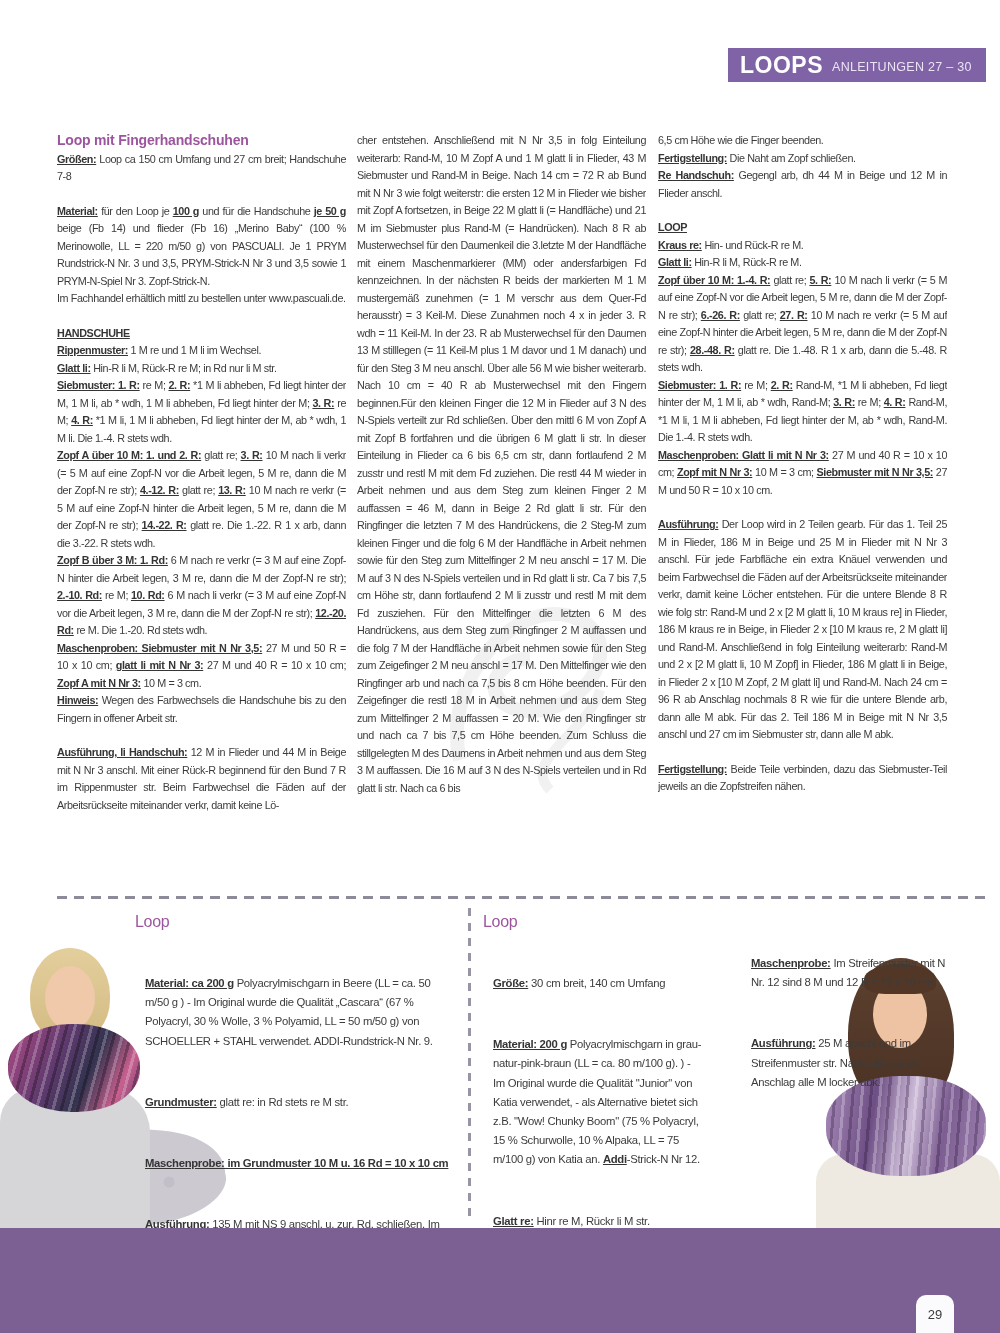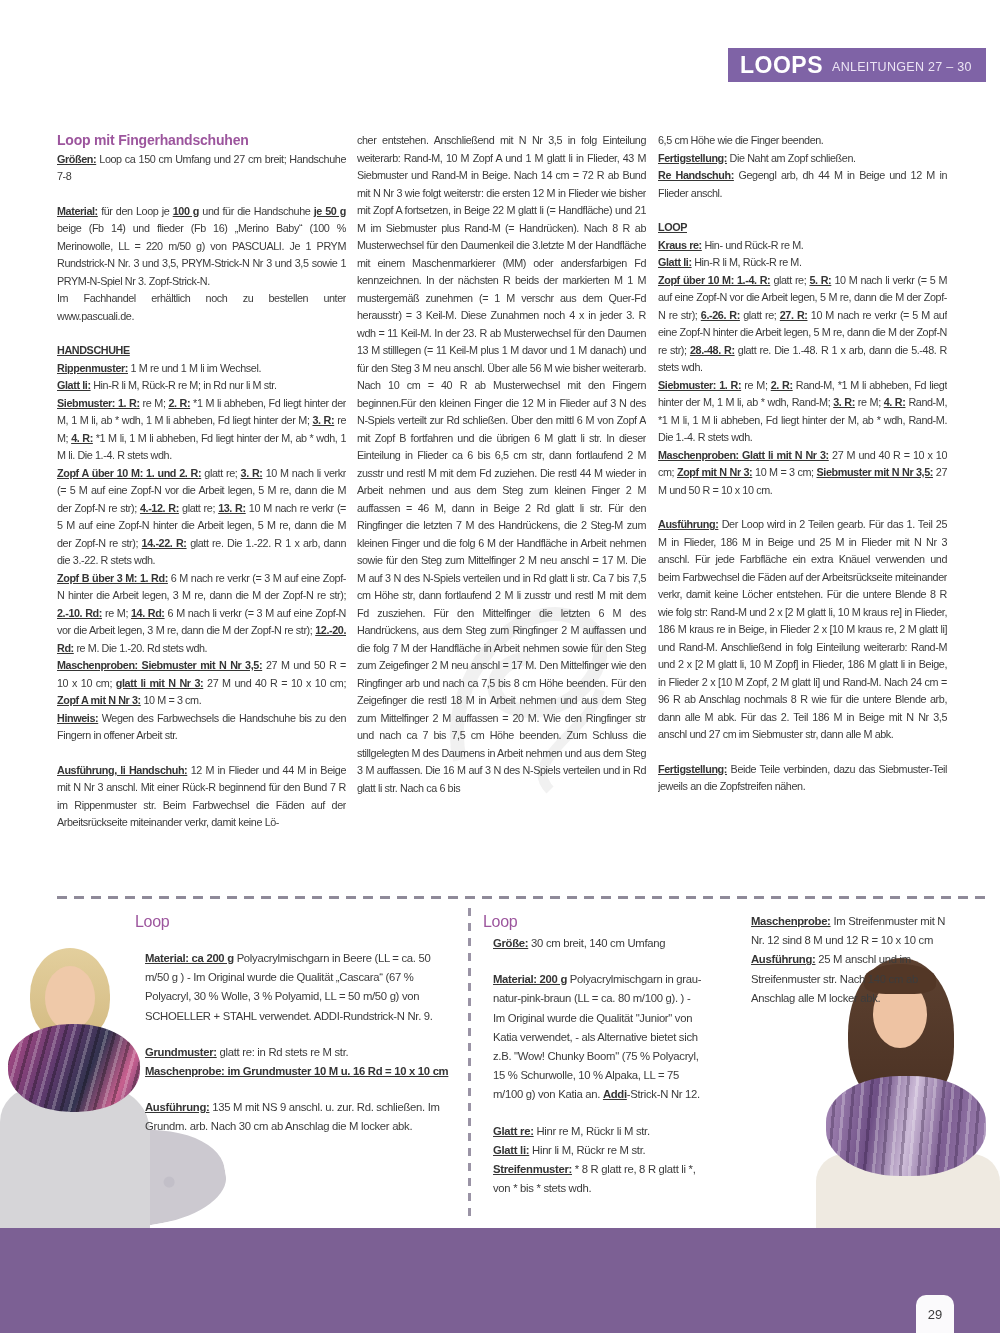--- a/index.html
+++ b/index.html
@@ -38,21 +38,21 @@
     position:absolute;left:468px;top:908px;width:3px;height:315px;
     background:repeating-linear-gradient(180deg,#9a93a5 0 8px,transparent 8px 15px);
   }
 
   
   .b-block{
     position:absolute;font-size:11.3px;line-height:19.2px;letter-spacing:-0.3px;
     color:#3c3c3c;text-align:left;z-index:3;
   }
   .b-title{color:#9c559d;font-size:16px;font-weight:500;line-height:20px;margin:0 0 2px 0;}
-  .b-block .para{padding-left:10px;}
+  .b-block .para{padding-left:10px;margin-top:42px;}
   .loop1{left:135px;top:912px;width:316px;}
   .loop2{left:483px;top:912px;width:222px;}
   .bright{left:741px;top:912px;width:213px;}
 
   
   .photo{position:absolute;z-index:1;}
   .photo *{position:absolute;}
   .photo-left{left:0;top:948px;width:235px;height:280px;}
   .pl-body{left:0;top:140px;width:150px;height:140px;background:#d6d5d8;border-radius:34px 44px 0 0;}
   .pl-legs{left:35px;top:182px;width:190px;height:98px;background:#ccc9d0;border-radius:48% 60% 40% 32%;transform:rotate(-10deg);
@@ -100,27 +100,27 @@
       <path d="M60 200 C 40 120, 120 30, 180 60 C 230 85, 180 160, 120 150 C 80 143, 90 100, 130 98" stroke="#222" stroke-width="14" fill="none"></path>
       <path d="M150 230 C 120 200, 190 170, 200 130" stroke="#222" stroke-width="10" fill="none"></path>
     </svg>
   </div>
 
   <div class="col col1">
     <p class="article-title">Loop mit Fingerhandschuhen</p>
     <div>
         <p class="para"><b>Größen:</b> Loop ca 150 cm Umfang und 27 cm breit; Handschuhe 7-8</p>
         <p class="para gap"><b>Material:</b> für den Loop je <b>100 g</b> und für die Handschuhe <b>je 50 g</b> beige (Fb 14) und flieder (Fb 16) „Merino Baby“ (100 % Merinowolle, LL = 220 m/50 g) von PASCUALI. Je 1 PRYM Rundstrick-N Nr. 3 und 3,5, PRYM-Strick-N Nr 3 und 3,5 sowie 1 PRYM-N-Spiel Nr 3. Zopf-Strick-N.</p>
-        <p class="para">Im Fachhandel erhältlich noch zu bestellen unter www.pascuali.de.</p>
+        <p class="para">Im Fachhandel erhältlich mittl zu bestellen unter www.pascuali.de.</p>
         <p class="para gap"><b>HANDSCHUHE</b></p>
         <p class="para"><b>Rippenmuster:</b> 1 M re und 1 M li im Wechsel.</p>
         <p class="para"><b>Glatt li:</b> Hin-R li M, Rück-R re M; in Rd nur li M str.</p>
         <p class="para"><b>Siebmuster: 1. R:</b> re M; <b>2. R:</b> *1 M li abheben, Fd liegt hinter der M, 1 M li, ab * wdh, 1 M li abheben, Fd liegt hinter der M; <b>3. R:</b> re M; <b>4. R:</b> *1 M li, 1 M li abheben, Fd liegt hinter der M, ab * wdh, 1 M li. Die 1.-4. R stets wdh.</p>
         <p class="para"><b>Zopf A über 10 M: 1. und 2. R:</b> glatt re; <b>3. R:</b> 10 M nach li verkr (= 5 M auf eine Zopf-N vor die Arbeit legen, 5 M re, dann die M der Zopf-N re str); <b>4.-12. R:</b> glatt re; <b>13. R:</b> 10 M nach re verkr (= 5 M auf eine Zopf-N hinter die Arbeit legen, 5 M re, dann die M der Zopf-N re str); <b>14.-22. R:</b> glatt re. Die 1.-22. R 1 x arb, dann die 3.-22. R stets wdh.</p>
-        <p class="para"><b>Zopf B über 3 M: 1. Rd:</b> 6 M nach re verkr (= 3 M auf eine Zopf-N hinter die Arbeit legen, 3 M re, dann die M der Zopf-N re str); <b>2.-10. Rd:</b> re M; <b>14. Rd:</b> 6 M nach li verkr (= 3 M auf eine Zopf-N vor die Arbeit legen, 3 M re, dann die M der Zopf-N re str); <b>12.-20. Rd:</b> re M. Die 1.-20. Rd stets wdh.</p>
+        <p class="para"><b>Zopf B über 3 M: 1. Rd:</b> 6 M nach re verkr (= 3 M auf eine Zopf-N hinter die Arbeit legen, 3 M re, dann die M der Zopf-N re str); <b>2.-10. Rd:</b> re M; <b>10. Rd:</b> 6 M nach li verkr (= 3 M auf eine Zopf-N vor die Arbeit legen, 3 M re, dann die M der Zopf-N re str); <b>12.-20. Rd:</b> re M. Die 1.-20. Rd stets wdh.</p>
         <p class="para"><b>Maschenproben: Siebmuster mit N Nr 3,5:</b> 27 M und 50 R = 10 x 10 cm; <b>glatt li mit N Nr 3:</b> 27 M und 40 R = 10 x 10 cm; <b>Zopf A mit N Nr 3:</b> 10 M = 3 cm.</p>
         <p class="para"><b>Hinweis:</b> Wegen des Farbwechsels die Handschuhe bis zu den Fingern in offener Arbeit str.</p>
         <p class="para gap"><b>Ausführung, li Handschuh:</b> 12 M in Flieder und 44 M in Beige mit N Nr 3 anschl. Mit einer Rück-R beginnend für den Bund 7 R im Rippenmuster str. Beim Farbwechsel die Fäden auf der Arbeitsrückseite miteinander verkr, damit keine Lö-</p>
       </div>
   </div>
 
   <div class="col col2">
     <div>
         <p class="para">cher entstehen. Anschließend mit N Nr 3,5 in folg Einteilung weiterarb: Rand-M, 10 M Zopf A und 1 M glatt li in Flieder, 43 M Siebmuster und Rand-M in Beige. Nach 14 cm = 72 R ab Bund mit N Nr 3 wie folgt weiterstr:  die ersten 12 M in Flieder wie bisher mit Zopf A fortsetzen, in Beige 22 M glatt li (= Handfläche) und 21 M im Siebmuster plus Rand-M (= Handrücken). Nach 8 R ab Musterwechsel für den Daumenkeil die 3.letzte M der Handfläche mit einem Maschenmarkierer (MM) oder andersfarbigen Fd kennzeichnen. In der nächsten R beids der markierten M 1 M mustergemäß zunehmen (= 1 M verschr aus dem Quer-Fd herausstr) = 3 Keil-M. Diese Zunahmen noch 4 x in jeder 3. R wdh = 11 Keil-M. In der 23. R ab Musterwechsel für den Daumen 13 M stilllegen (= 11 Keil-M plus 1 M davor und 1 M danach) und für den Steg 3 M neu anschl. Über alle 56 M wie bisher weiterarb. Nach 10 cm = 40 R ab Musterwechsel mit den Fingern beginnen.Für den kleinen Finger die 12 M in Flieder auf 3 N des N-Spiels verteilt zur Rd schließen. Über den mittl 6 M von Zopf A mit Zopf B fortfahren und die übrigen 6 M glatt li str. In dieser Einteilung in Flieder ca 6 bis 6,5 cm str, dann fortlaufend 2 M zusstr und restl M mit dem Fd zuziehen. Die restl 44 M wieder in Arbeit nehmen und aus dem Steg zum kleinen Finger 2 M auffassen = 46 M, dann in Beige 2 Rd glatt li str. Für den Ringfinger die letzten 7 M des Handrückens, die 2 Steg-M zum kleinen Finger und die folg 6 M der Handfläche in Arbeit nehmen sowie für den Steg zum Mittelfinger 2 M neu anschl = 17 M. Die M auf 3 N des N-Spiels verteilen und in Rd glatt li str. Ca 7 bis 7,5 cm Höhe str, dann fortlaufend 2 M li zusstr und restl M mit dem Fd zusziehen. Für den Mittelfinger die letzten 6 M des Handrückens, aus dem Steg zum Ringfinger 2 M auffassen und die folg 7 M der Handfläche in Arbeit nehmen sowie für den Steg zum Zeigefinger 2 M neu anschl = 17 M. Den Mittelfinger wie den Ringfinger arb und nach ca 7,5 bis 8 cm Höhe beenden. Für den Zeigefinger die restl 18 M in Arbeit nehmen und aus dem Steg zum Mittelfinger 2 M auffassen = 20 M. Wie den Ringfinger str und nach ca 7 bis 7,5 cm Höhe beenden. Zum Schluss die stillgelegten M des Daumens in Arbeit nehmen und aus dem Steg 3 M auffassen. Die 16 M auf 3 N des N-Spiels verteilen und in Rd glatt li str. Nach ca 6 bis</p>
       </div>

